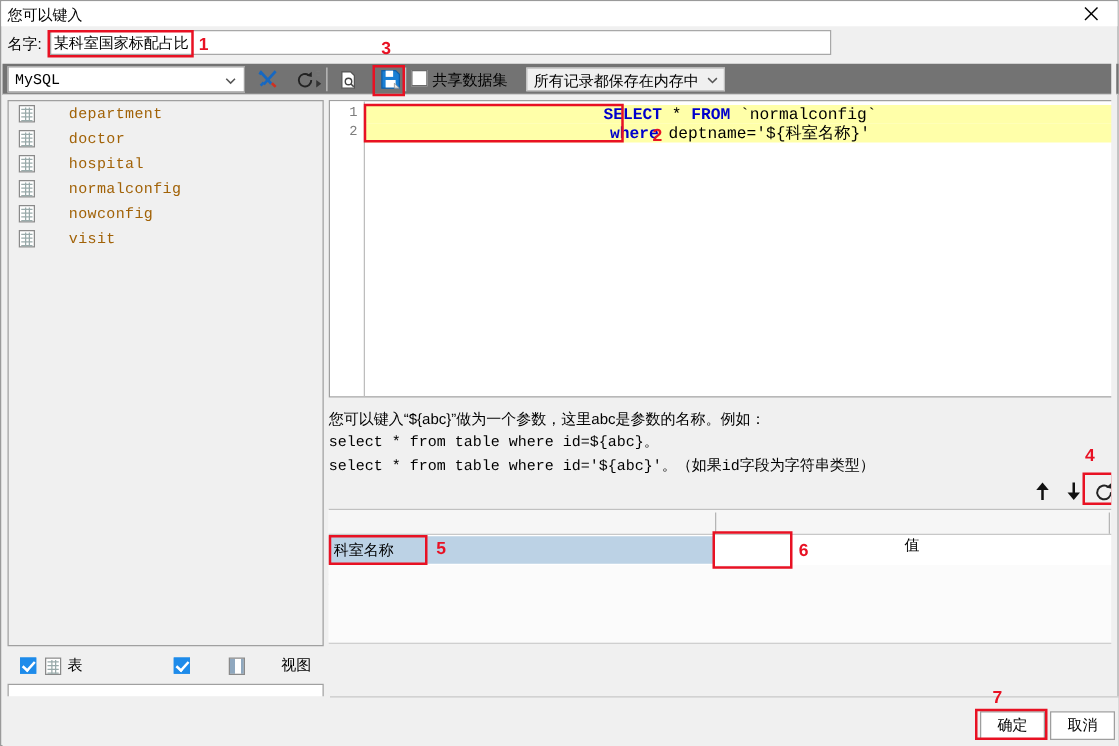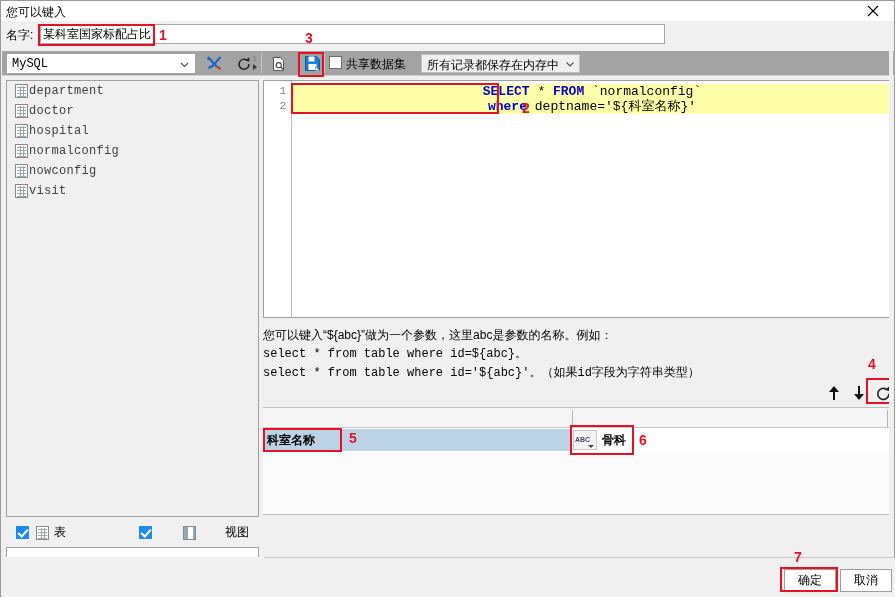--- a/index.html
+++ b/index.html
@@ -91,21 +91,21 @@
     font-weight: bold;
     font-size: 14px;
     font-family: "Liberation Sans", sans-serif;
   }
 
   
   .toolbar {
     position: absolute;
     left: 1px; top: 50px;
     width: 893px; height: 25px;
-    background: #a3a3a3;
+    background: #737373;
     border-bottom: 1px solid #d0d0d0;
     box-sizing: border-box;
   }
   .db-select {
     position: absolute;
     left: 4px; top: 2px;
     width: 190px; height: 21px;
     background: #ffffff;
     border: 1px solid #a0a0a0;
     box-sizing: border-box;
@@ -210,24 +210,24 @@
   }
   .tree-item {
     position: relative;
     height: 20px;
     padding-left: 8px;
     display: flex;
     align-items: center;
     cursor: pointer;
   }
   .tree-item .lbl {
-    margin-left: 1px;
+    margin-left: 27px;
     font-family: "Liberation Mono", monospace;
     font-size: 12px;
-    color: #404040;
+    color: #a16207;
     letter-spacing: 0.3px;
   }
   .tbl-ico {
     width: 13px; height: 14px;
     background: #ffffff;
     border: 1px solid #8a8a8a;
     box-sizing: border-box;
     position: relative;
     flex: 0 0 auto;
   }
@@ -386,21 +386,20 @@
     top: 2px;
     width: 1px; height: 17px;
     background: #b5b5b5;
   }
   .pt-row {
     position: absolute;
     left: 0; top: 21px;
     width: 100%; height: 39px;
     border-bottom: 1px solid #d9d9d9;
     box-sizing: border-box;
-    font-weight: bold;
   }
   .pt-cell-name {
     position: absolute;
     left: 0; top: 0;
     width: 309px; height: 22px;
     background: #bcd2e5;
     box-sizing: border-box;
   }
   .pt-cell-name .txt {
     position: absolute;
@@ -671,24 +670,20 @@
       <div class="pt-header">
         <span class="col" style="left:0px; width:309px;">参数</span>
         <span class="divider" style="left:309px;"></span>
         <span class="col" style="left:310px; width:313px;">值</span>
         <span class="divider" style="left:624px;"></span>
       </div>
       <div class="pt-row">
         <div class="pt-cell-name">
           <span class="txt">科室名称</span>
         </div>
-        <div class="pt-cell-val">
-          <span class="abc-ico">ABC<span class="caret"></span></span>
-          <span class="vtxt">骨科</span>
-        </div>
       </div>
       <div class="pt-empty"></div>
     </div>
 
     <div class="mark-box" style="left:0px; top:348px; width:79px; height:24px;"></div>
     <div class="mark-num" style="left:86px; top:350px;">5</div>
 
     <div class="mark-box" style="left:307px; top:345px; width:64px; height:30px;"></div>
     <div class="mark-num" style="left:376px; top:352px;">6</div>
   </div>

